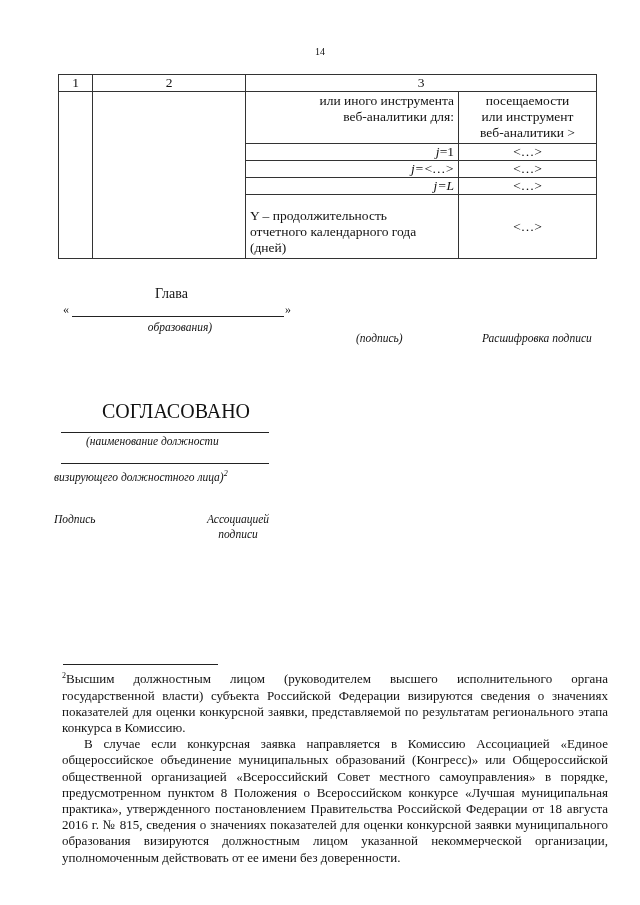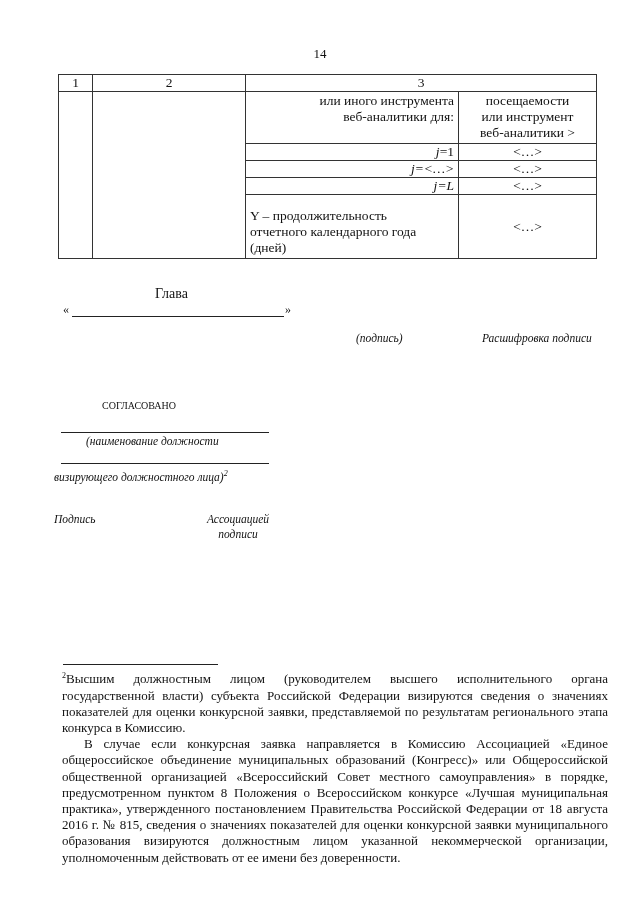--- a/index.html
+++ b/index.html
@@ -1,19 +1,19 @@
 <!DOCTYPE html>
 <html><head>
 <meta charset="utf-8">
 <style>
   html, body { margin:0; padding:0; background:#ffffff; }
   body { width:640px; height:905px; position:relative; overflow:hidden;
          font-family:"Liberation Serif", "DejaVu Serif", serif; color:#111; }
   .abs { position:absolute; }
-  .page-num { left:0; width:640px; top:46px; text-align:center; font-size:13px; }
+  .page-num { left:0; width:640px; top:46px; text-align:center; font-size:10px; }
   table.tbl { position:absolute; left:58px; top:74px; border-collapse:collapse;
               font-size:13.5px; line-height:16px; }
   table.tbl td { border:1.4px solid #333; padding:0 4px; vertical-align:top; }
   .hdr td { text-align:center; height:16px; padding:0; }
   .right { text-align:right; }
   .center { text-align:center; }
   .ital { font-style:italic; }
   .caption { font-style:italic; font-size:11.5px; text-align:center; line-height:15px; }
   .line { border-top:1.2px solid #222; height:0; }
   .footnote { left:62px; width:546px; font-size:13px; line-height:16.2px; text-align:justify; }
@@ -67,25 +67,26 @@
     <td class="center" style="vertical-align:middle">&lt;…&gt;</td>
   </tr>
 </tbody>
   </table>
 
 <div class="abs" style="left:155px; top:286px; font-size:14px;">Глава</div>
 <div class="abs" style="left:63px; top:302px; font-size:12px;">«</div>
 <div class="abs line" style="left:72px; top:316px; width:212px;"></div>
 <div class="abs" style="left:285px; top:302px; font-size:12px;">»</div>
 <div class="abs caption" style="left:70px; top:320px; width:220px;">
+  <div>образования)</div>
 </div>
 <div class="abs caption" style="left:356px; top:331px;">(подпись)</div>
 <div class="abs caption" style="left:482px; top:331px;">Расшифровка подписи</div>
 
-<div class="abs" style="left:102px; top:400px; font-size:10px;">СОГЛАСОВАНО</div>
+<div class="abs" style="left:102px; top:400px; font-size:20px;">СОГЛАСОВАНО</div>
 <div class="abs line" style="left:61px; top:432px; width:208px;"></div>
 <div class="abs caption" style="left:86px; top:434px;">(наименование должности</div>
 <div class="abs line" style="left:61px; top:463px; width:208px;"></div>
 <div class="abs caption" style="left:54px; top:466px;"><span>визирующего должностного лица)</span><sup>2</sup></div>
 <div class="abs caption" style="left:54px; top:512px;">Подпись</div>
 <div class="abs caption" style="left:198px; top:512px; width:80px;">
   <div>Ассоциацией</div>
   <div>подписи</div>
 </div>
 

